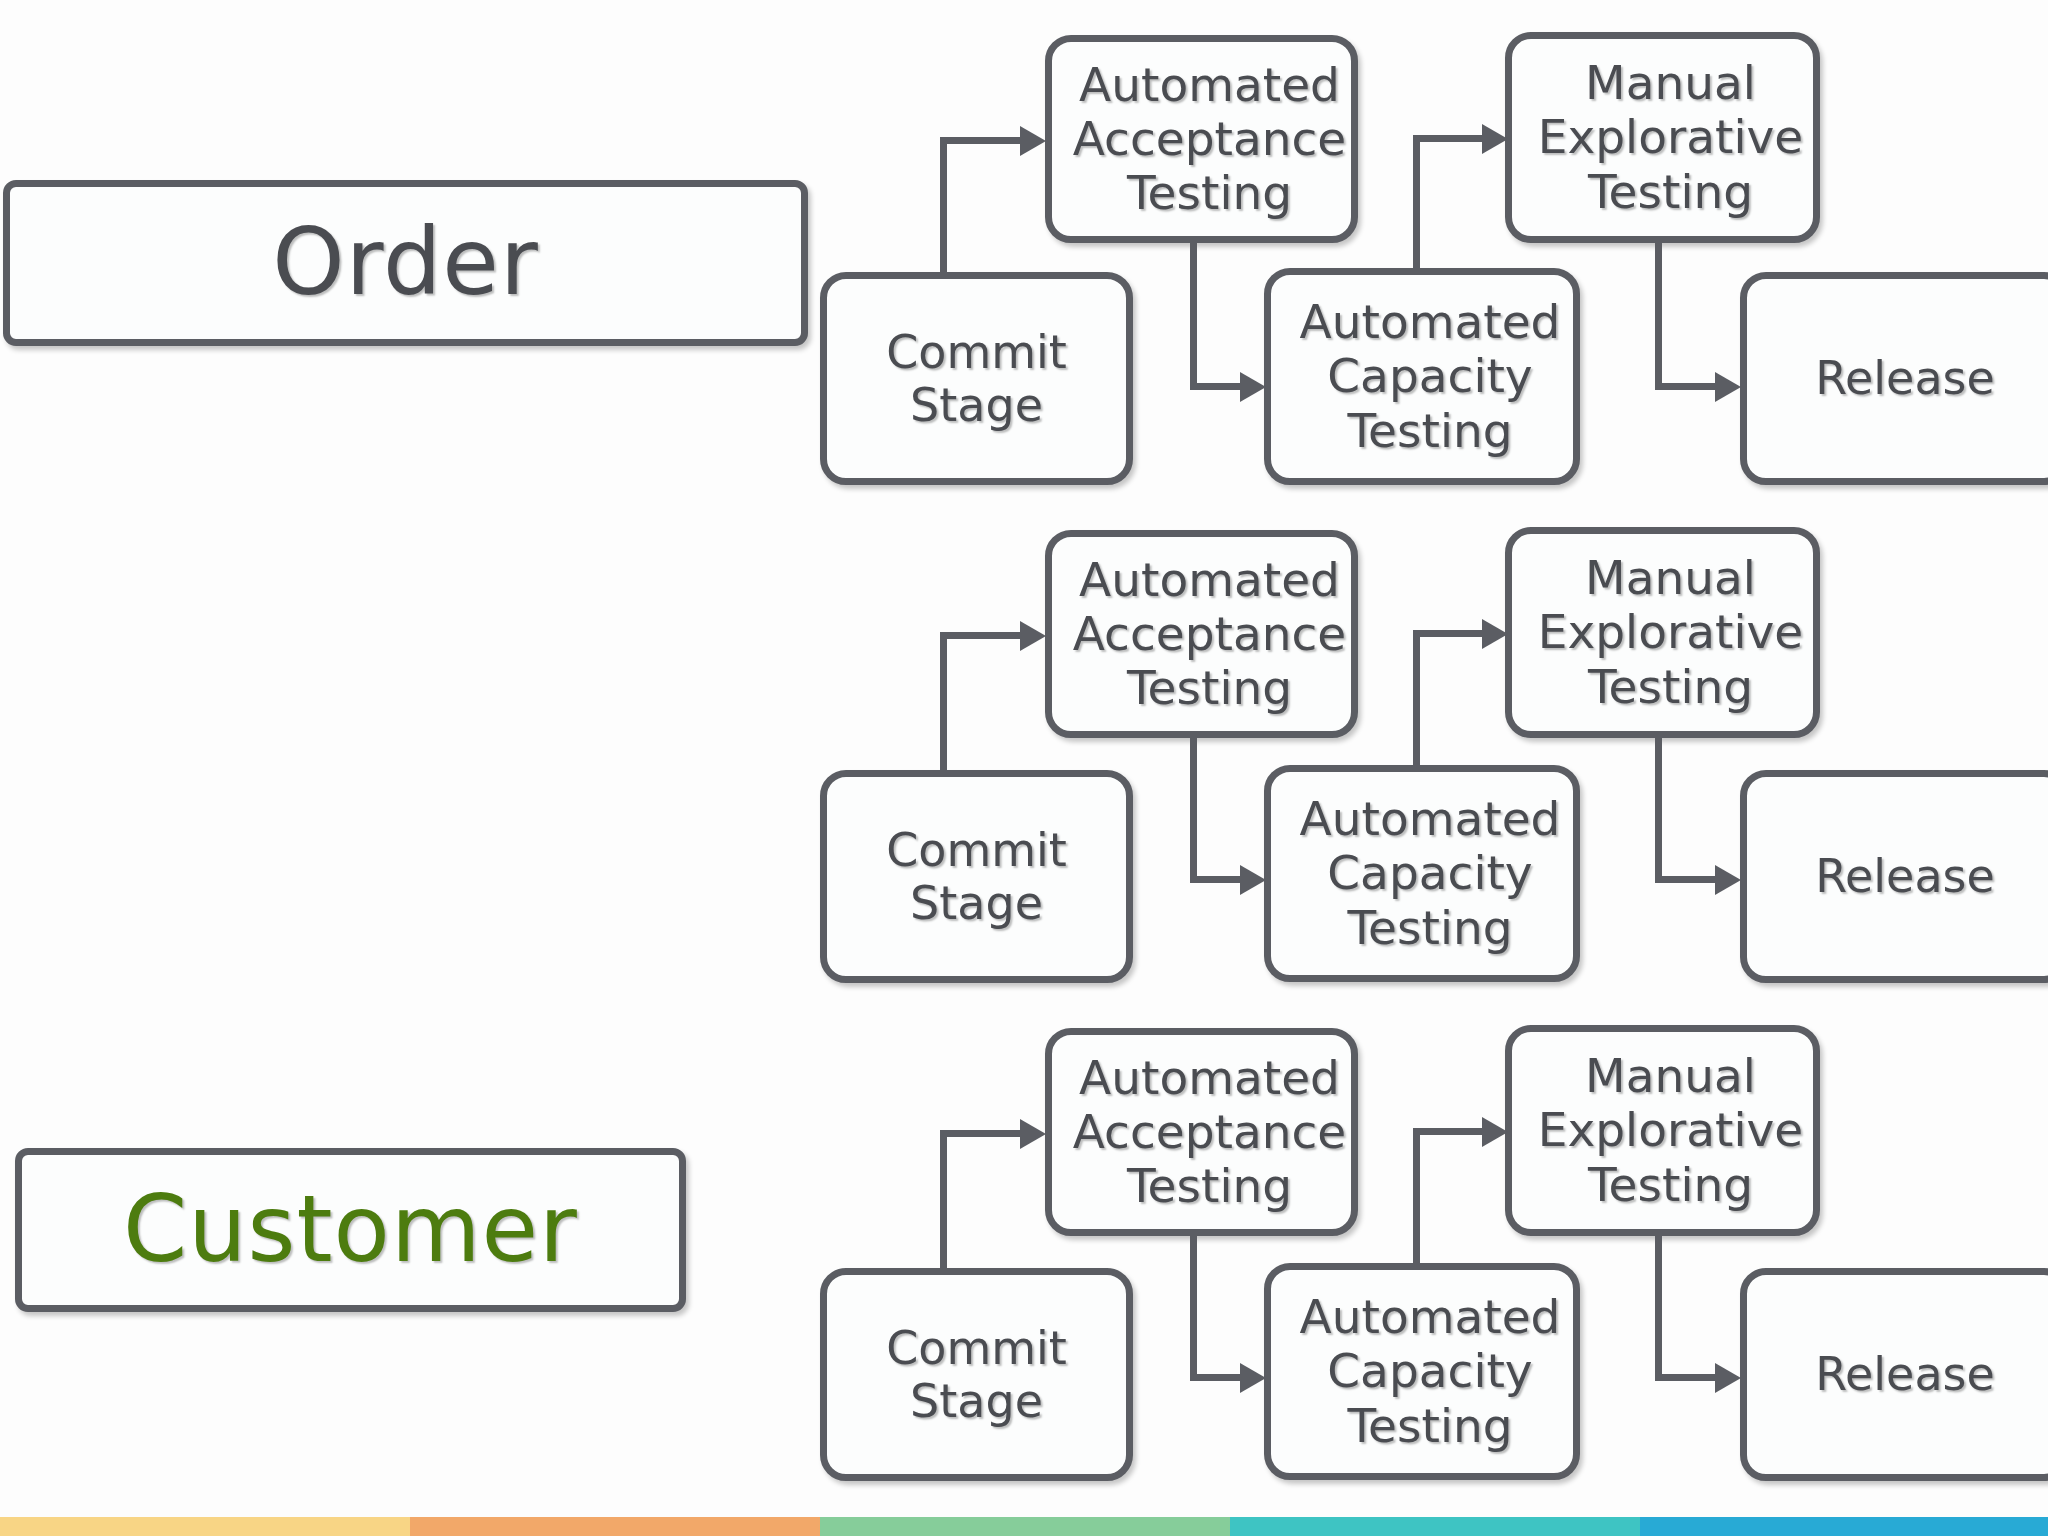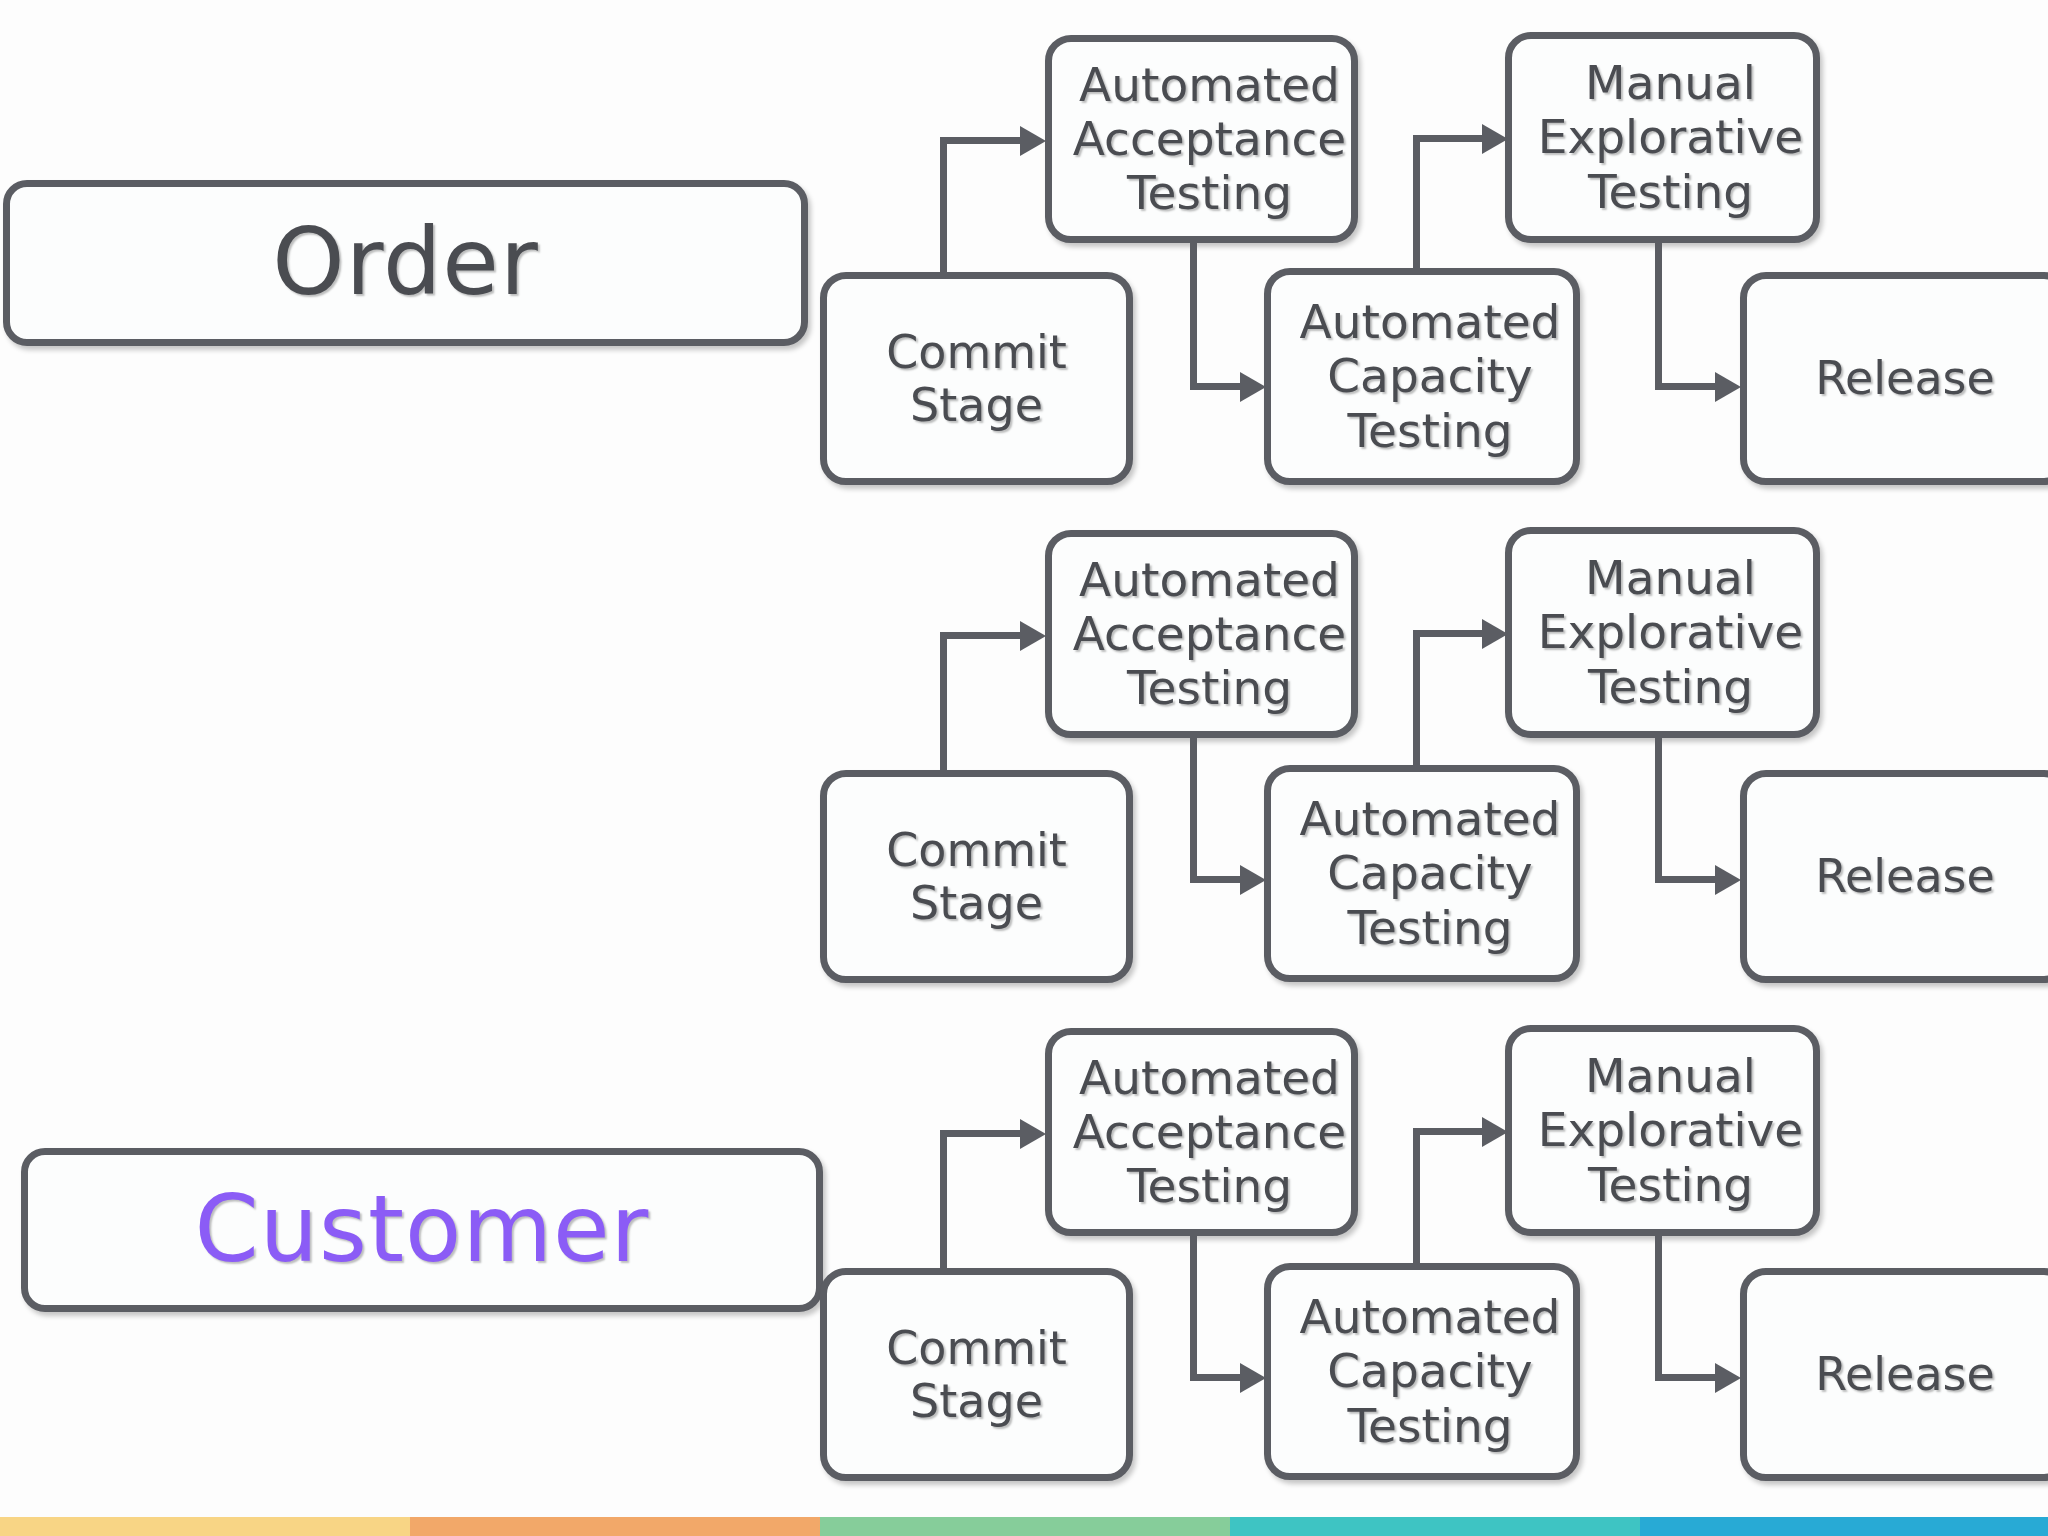--- a/index.html
+++ b/index.html
@@ -42,21 +42,21 @@
   }
 
   .node-label {
     display: block;
     white-space: pre-line;
     text-shadow: 2px 2px 2px rgba(0,0,0,0.25);
   }
 
   
   .group-box {
-    border-radius: 24px;
+    border-radius: 13px;
     font-size: 92px;
     letter-spacing: 1px;
   }
 
   
   .stage-box {
     font-size: 46px;
   }
   .stage-box.wide {
     font-size: 47px;
@@ -180,21 +180,21 @@
   <div class="arrow-head" style="left: 1240px; top: 865px; border-left-color: rgb(91, 93, 99);"></div>
 
   <div class="conn-v" style="left: 1413px; top: 630px; height: 140px; background: rgb(91, 93, 99);"></div>
   <div class="conn-h" style="left: 1413px; top: 630px; width: 74px; background: rgb(91, 93, 99);"></div>
   <div class="arrow-head" style="left: 1482px; top: 619px; border-left-color: rgb(91, 93, 99);"></div>
 
   <div class="conn-v" style="left: 1655px; top: 735px; height: 148px; background: rgb(91, 93, 99);"></div>
   <div class="conn-h" style="left: 1655px; top: 876px; width: 66px; background: rgb(91, 93, 99);"></div>
   <div class="arrow-head" style="left: 1715px; top: 865px; border-left-color: rgb(91, 93, 99);"></div>
 
-  <div class="node group-box" style="left: 21px; top: 1148px; width: 802px; height: 164px; border-color: rgb(91, 93, 99); background: rgb(252, 253, 253); color: #8b5cf6;">
+  <div class="node group-box" style="left: 15px; top: 1148px; width: 671px; height: 164px; border-color: rgb(91, 93, 99); background: rgb(252, 253, 253); color: #4d7c0f;">
     <span class="node-label">Customer</span>
   </div>
 
   <div class="node stage-box" style="left: 820px; top: 1268px; width: 313px; height: 213px; border-color: rgb(91, 93, 99); background: rgb(252, 253, 253); color: rgb(74, 76, 81);">
     <span class="node-label">Commit
 Stage</span>
   </div>
 
   <div class="node stage-box wide" style="left: 1045px; top: 1028px; width: 313px; height: 208px; border-color: rgb(91, 93, 99); background: rgb(252, 253, 253); color: rgb(74, 76, 81);">
     <span class="node-label">Automated

